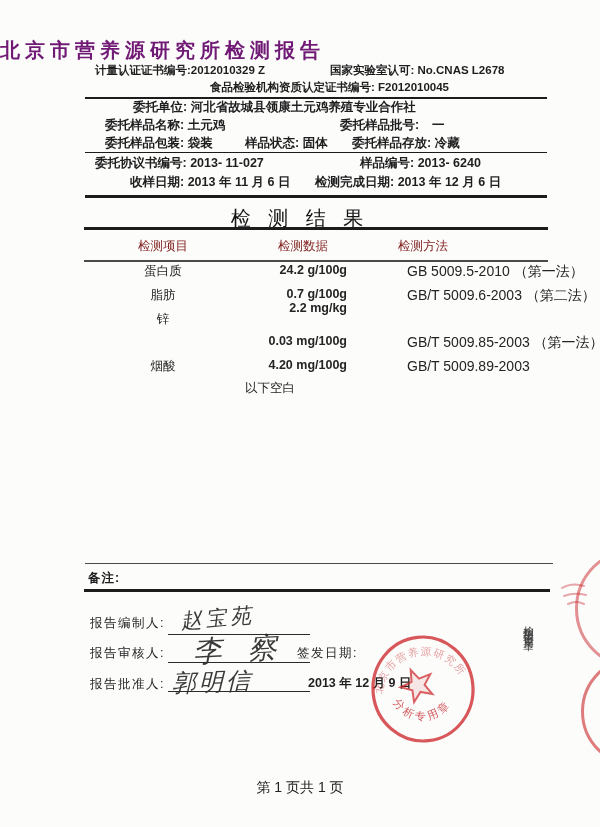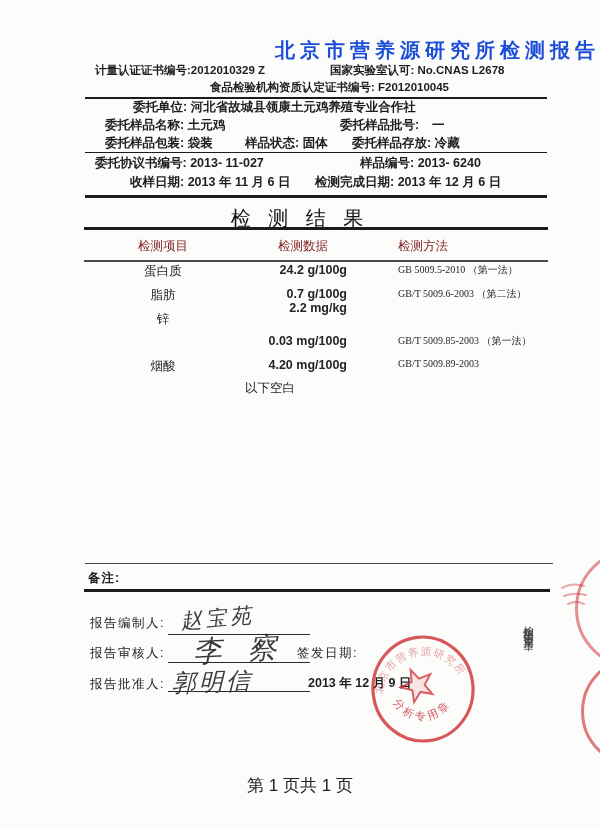--- a/index.html
+++ b/index.html
@@ -5,43 +5,43 @@
   html,body{margin:0;padding:0;background:#e8e8e8;}
   .page{
     position:relative;width:600px;height:827px;margin:0 auto;
     background:#fcfcfb;overflow:hidden;
     font-family:"Liberation Sans", sans-serif;color:#242424;
   }
   .abs{position:absolute;white-space:nowrap;}
   .rule{position:absolute;background:#1c1c1c;}
   .rule.light{background:#4a4a4a;}
   
-  .doc-title{top:37px;left:0;right:0;text-align:right;font-size:20px;font-weight:700;
-    letter-spacing:5px;color:#1d4ed8;padding-left:23px;}
+  .doc-title{top:37px;left:0;right:0;text-align:left;font-size:20px;font-weight:700;
+    letter-spacing:5px;color:#701a75;}
   .cert{font-size:11.5px;font-weight:700;color:#1d1d1d;}
   
   .info{font-size:12.5px;font-weight:700;color:#1e1e1e;}
   
   .sec-title{top:205px;left:0;right:0;text-align:center;font-size:20px;font-weight:400;
     letter-spacing:6px;color:#141414;}
   .th{font-size:12.5px;font-weight:400;color:#7f1d1d;}
   .td-item{font-size:12.5px;font-weight:400;text-align:center;width:150px;left:88px;}
   .td-value{font-size:12.5px;font-weight:700;text-align:right;width:157px;left:190px;}
-  .td-method{font-size:10px;font-weight:400;left:398px;font-family:Liberation Serif, serif;}
+  .td-method{font-size:14px;font-weight:400;left:407px;}
   
   .siglabel{font-size:12.5px;font-weight:400;letter-spacing:1.5px;color:#1f1f1f;}
   .sigline{position:absolute;height:1.3px;background:#2b2b2b;width:142px;left:168px;}
   .sig{position:absolute;color:#2a2a2a;display:inline-block;font-weight:400;
     transform:rotate(-5deg) skewX(-12deg);opacity:.92;}
   
   .stamp-svg{position:absolute;transform:rotate(-6deg);}
   .edge-arc{position:absolute;border-radius:50%;border:3px solid rgba(201,36,42,.55);}
   .vtext{position:absolute;writing-mode:vertical-rl;font-size:10.5px;letter-spacing:2.5px;
     color:#3a3a3a;font-weight:400;}
-  .footer{bottom:30px;left:0;right:0;text-align:center;font-size:17px;color:#222;}
+  .footer{bottom:30px;left:0;right:0;text-align:center;font-size:14px;color:#222;}
 </style>
 </head>
 <body>
 
 <div class="page">
 
   <div class="abs doc-title">北京市营养源研究所检测报告</div>
   <div class="abs cert" style="top:63px;left:95px;">计量认证证书编号:2012010329 Z</div>
   <div class="abs cert" style="top:63px;left:330px;">国家实验室认可: No.CNAS L2678</div>
   <div class="abs cert" style="top:80px;left:210px;">食品检验机构资质认定证书编号: F2012010045</div>

